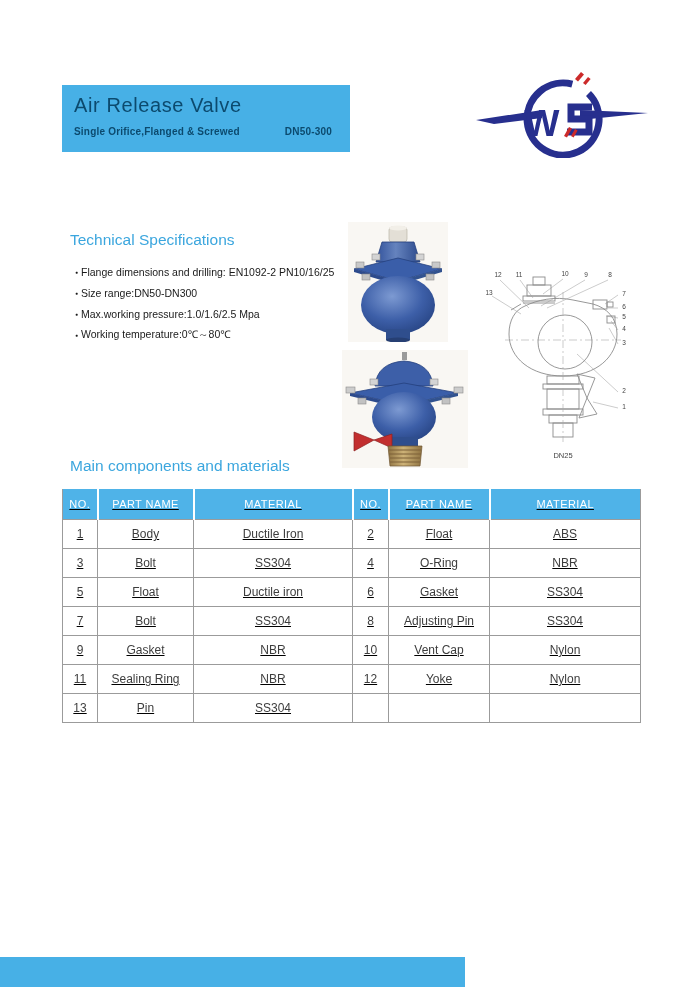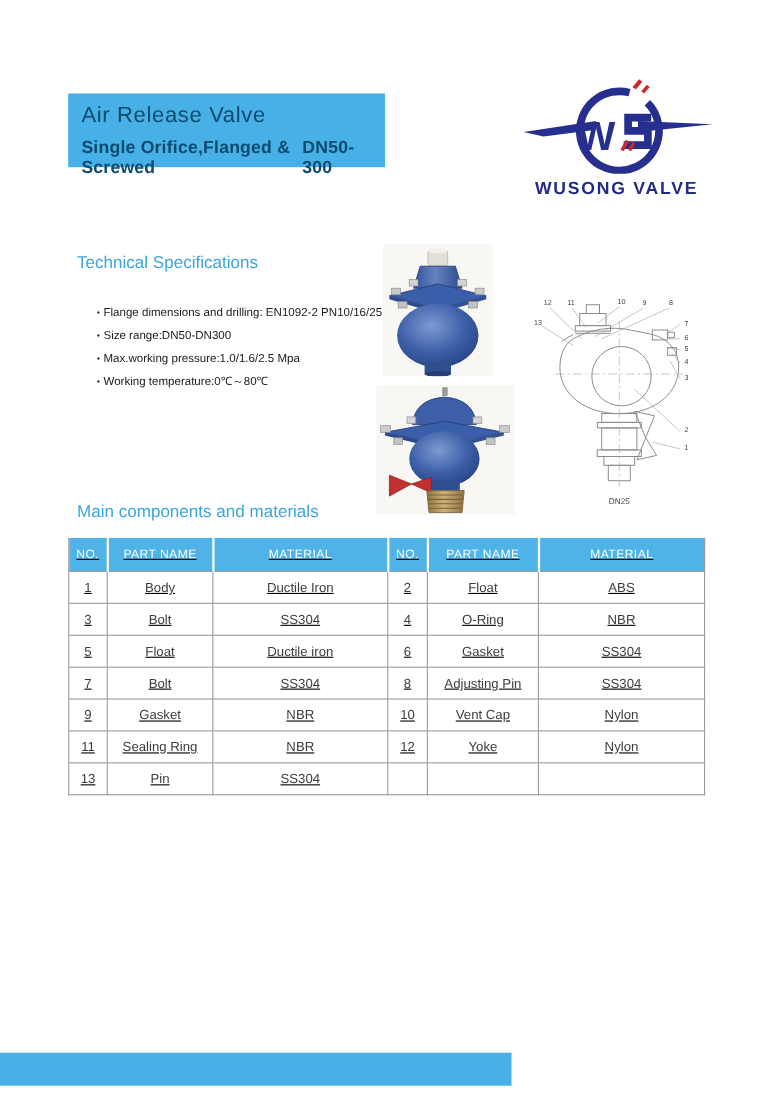--- a/index.html
+++ b/index.html
@@ -3,34 +3,34 @@
 <meta charset="utf-8">
 <style>
   html,body{margin:0;padding:0;background:#fff;}
   .page{position:relative;width:700px;height:1001px;background:#fff;overflow:hidden;
         font-family:"Liberation Sans",sans-serif;}
 
   
   .header-box{position:absolute;left:62px;top:85px;width:288px;height:67px;
               background:var(--accent);color:#0c4a6e;box-sizing:border-box;padding:9px 12px 0 12px;}
   .header-title{font-size:20px;font-weight:400;letter-spacing:.6px;}
-  .header-sub{display:flex;align-items:baseline;margin-top:9px;font-size:16px;font-weight:700;letter-spacing:.2px;justify-content:center;}
+  .header-sub{display:flex;align-items:baseline;margin-top:9px;font-size:10px;font-weight:700;letter-spacing:.2px;justify-content:center;}
   .header-size{margin-left:auto;padding-right:6px;}
 
   
   .logo-wrap{position:absolute;left:468px;top:66px;width:185px;text-align:center;}
   .brand{font-size:16px;font-weight:700;color:var(--navy);letter-spacing:1.6px;margin-top:0px;}
 
   
   .section-heading{position:absolute;left:70px;color:var(--heading);font-size:15.5px;font-weight:400;}
   #tech-heading{top:215px;margin-top:16px;}
   #comp-heading{top:457px;}
 
   
-  .specs{position:absolute;left:88px;top:261px;color:#1a1a1a;margin-top:12px;}
+  .specs{position:absolute;left:75px;top:261px;color:#1a1a1a;}
   .spec-item{display:flex;align-items:center;height:21px;font-size:10.5px;}
   .dot{font-size:5px;margin-right:3px;position:relative;top:0px;}
 
   
   .valve-photo-1{position:absolute;left:348px;top:222px;}
   .valve-photo-2{position:absolute;left:342px;top:350px;}
   .diagram{position:absolute;left:475px;top:258px;}
 
   
   .table-wrap{position:absolute;left:62px;top:489px;}
@@ -69,21 +69,20 @@
       <path d="M115,17 l5,-6 l2.6,2.1 l-5,6 z" fill="#CC2A2A"></path>
 
       <polygon points="8,54 74,44 74,52 26,58" fill="#272F8E"></polygon>
       <polygon points="112,44 180,47 112,54" fill="#272F8E"></polygon>
 
       <text x="74" y="70" text-anchor="middle" font-size="37" font-weight="bold" fill="#272F8E">W</text>
       <path d="M124,41 H103 V53 H121 V66 H99" fill="none" stroke="#272F8E" stroke-width="7"></path>
       <path d="M96,70 l5,-9 l3,1.6 l-5,9 z" fill="#CC2A2A"></path>
       <path d="M103,70 l4,-7 l2.6,1.4 l-4,7 z" fill="#CC2A2A"></path>
     </svg>
-    <div class="brand">WUSONG VALVE</div>
   </div>
 
   <div class="section-heading" id="tech-heading">Technical Specifications</div>
 
   <div class="specs">
       <div class="spec-item">
         <span class="dot">●</span>
         <span>Flange dimensions and drilling: EN1092-2 PN10/16/25</span>
       </div>
       <div class="spec-item">

